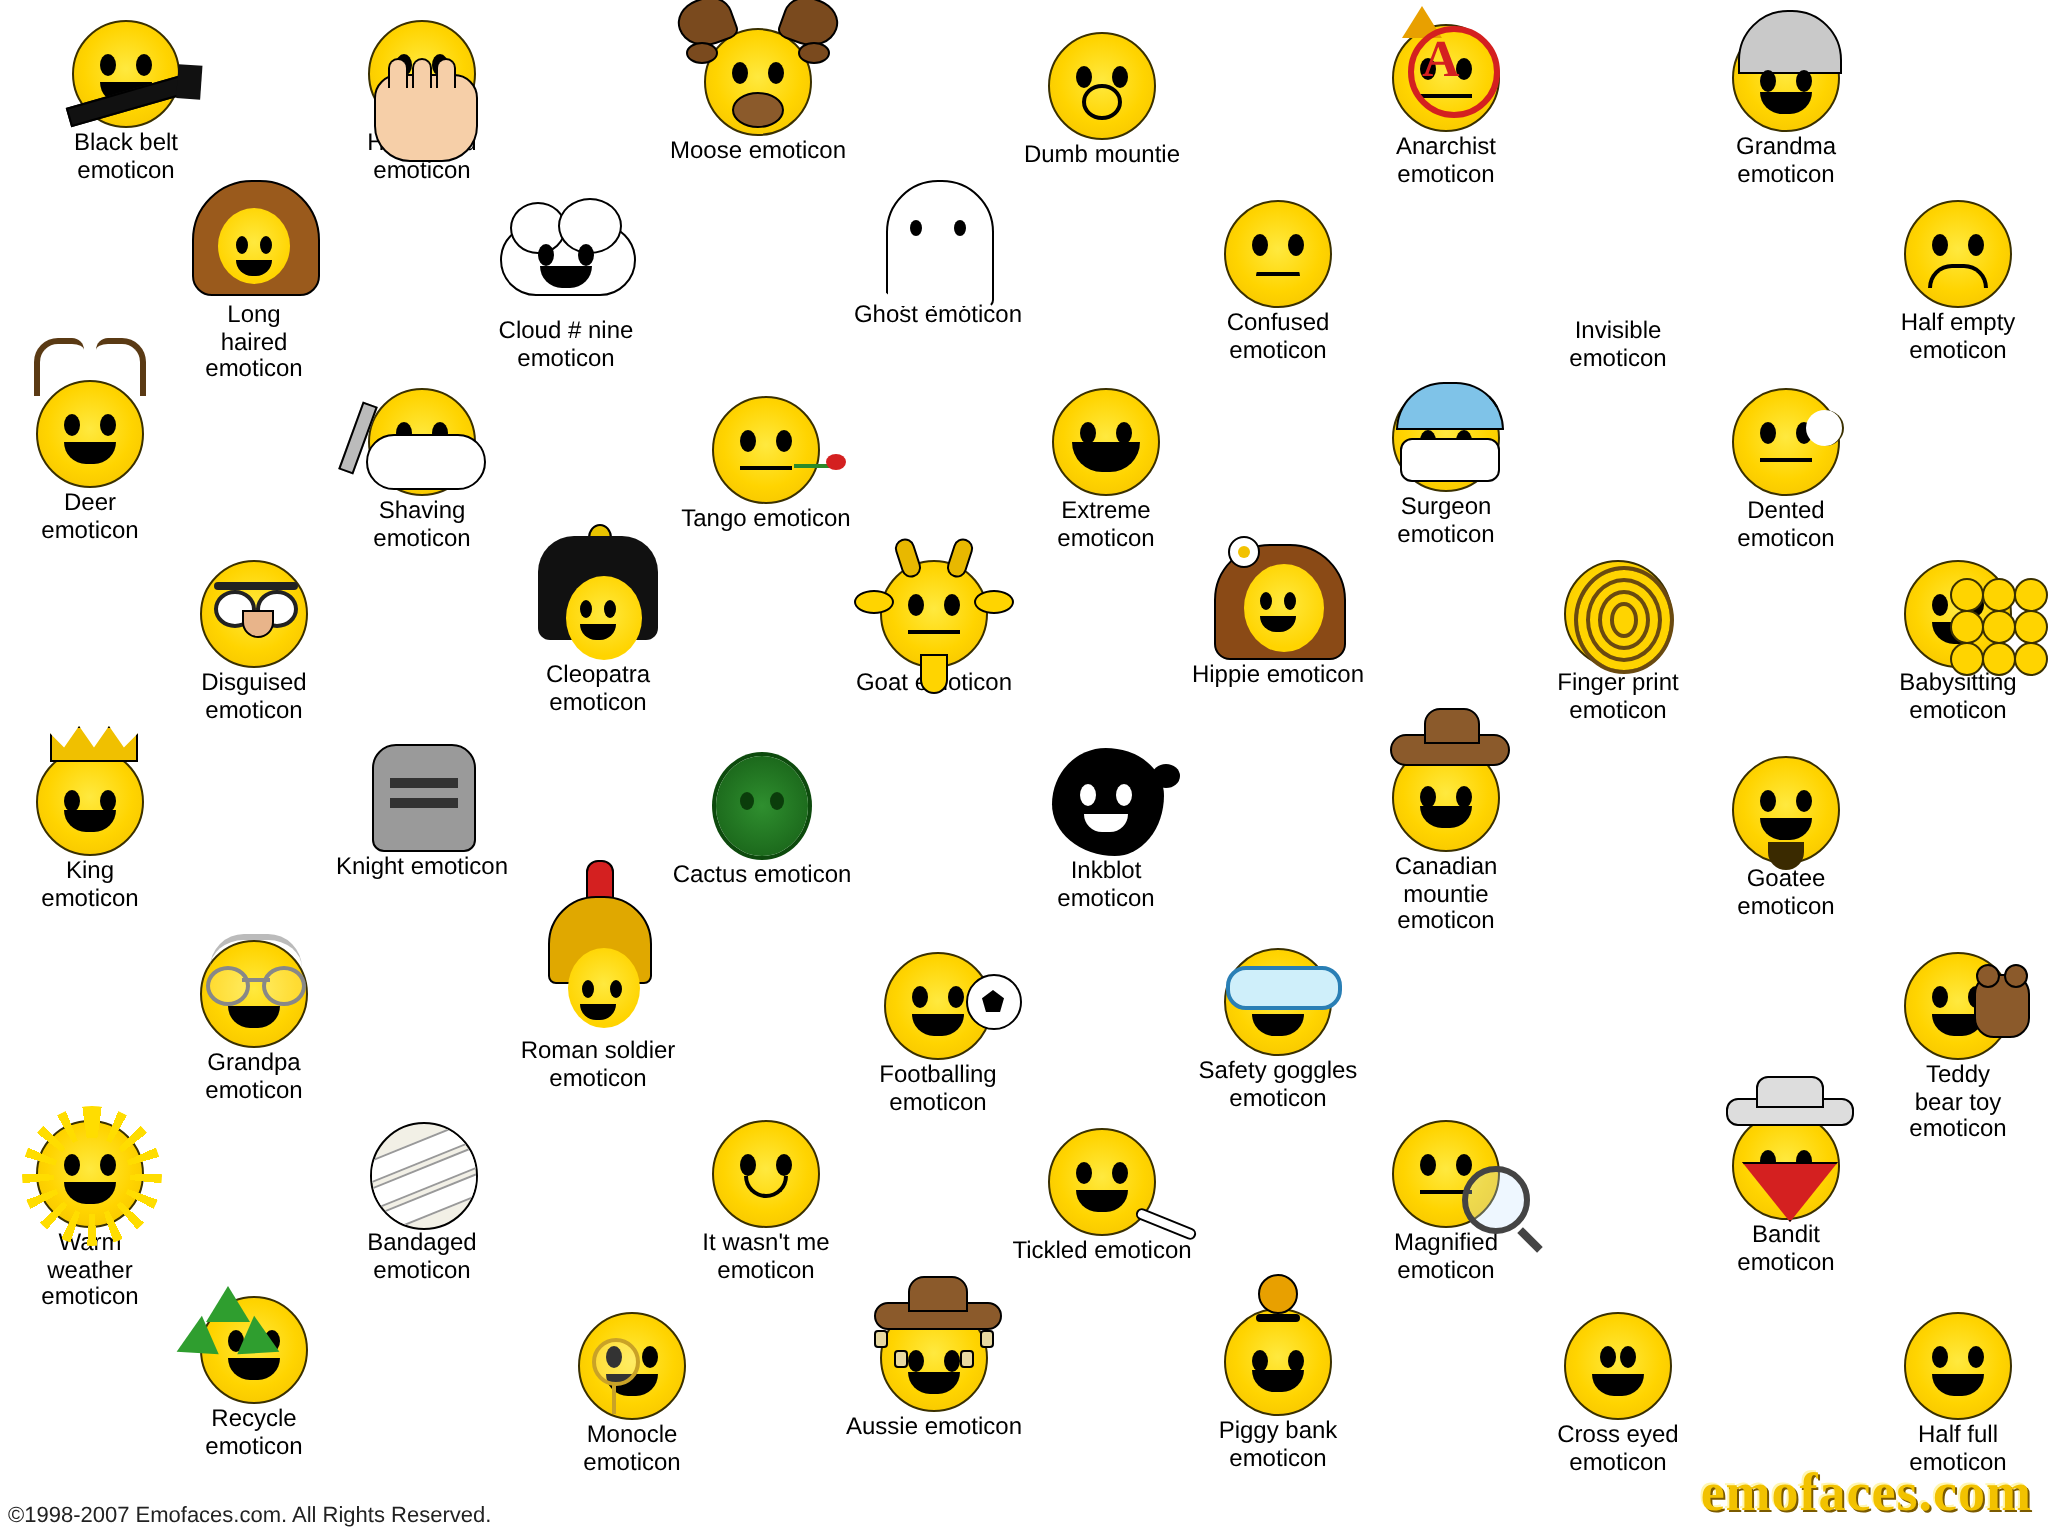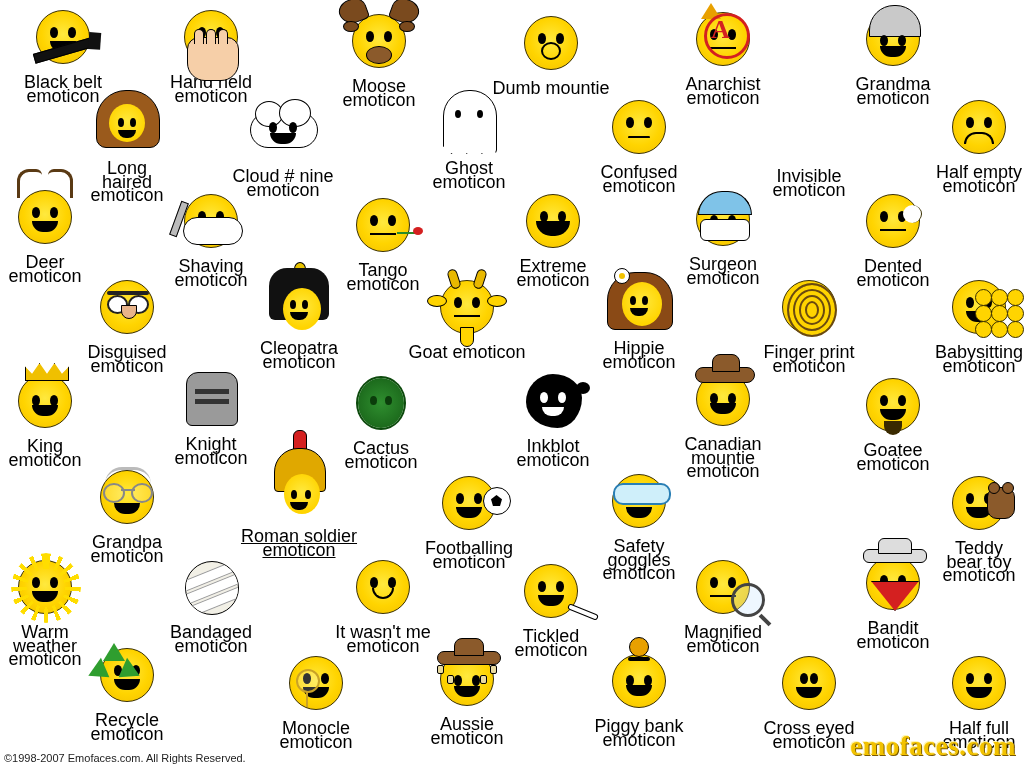--- a/index.html
+++ b/index.html
@@ -26,24 +26,24 @@
     text-align: center;
   }
   .face-wrap {
     height: 62px;
     display: flex;
     align-items: flex-end;
     justify-content: center;
     position: relative;
   }
   .caption {
-    font-size: 18px;
+    font-size: 12px;
     line-height: 13.5px;
     color: #000000;
-    margin-top: 12px;
+    margin-top: 1px;
     white-space: pre-line;
   }
   
   .face {
     position: relative;
     width: 54px;
     height: 54px;
     border-radius: 50%;
     background: radial-gradient(circle at 50% 45%, #ffe93f 0%, #ffd400 55%, #f2bf00 100%);
     border: 1.6px solid #3a3000;
@@ -951,21 +951,21 @@
             <div class="lens r"></div>
             <div class="bridge"></div>
           </div>
         <div class="mouth smile-filled" style="bottom:9px"></div>
         </div>
     </div>
     <div class="caption">Grandpa
 emoticon</div>
   </div>
 
-  <div class="item" style="left:240px;top:456px;text-decoration:underline;">
+  <div class="item" style="left:240px;top:456px;">
     <div class="face-wrap">
       <div class="face" style="border:none;background:none;">
         <div class="acc plume"></div>
           <div class="acc helm"></div>
           <div class="acc helm-face"></div>
         <div class="eye l" style="left:19px;top:26px;width:6px;height:9px;z-index:3"></div>
         <div class="eye r" style="right:15px;top:26px;width:6px;height:9px;z-index:3"></div>
         <div class="mouth smile-filled" style="width:18px;height:8px;bottom:8px;z-index:3"></div>
       </div>
     </div>

